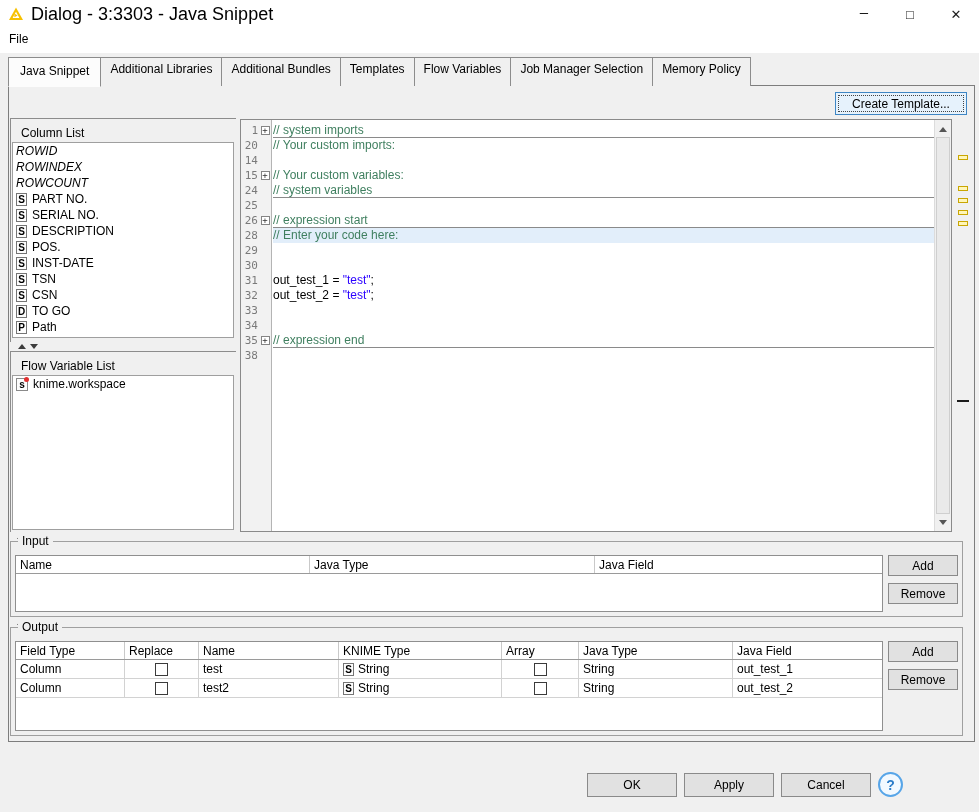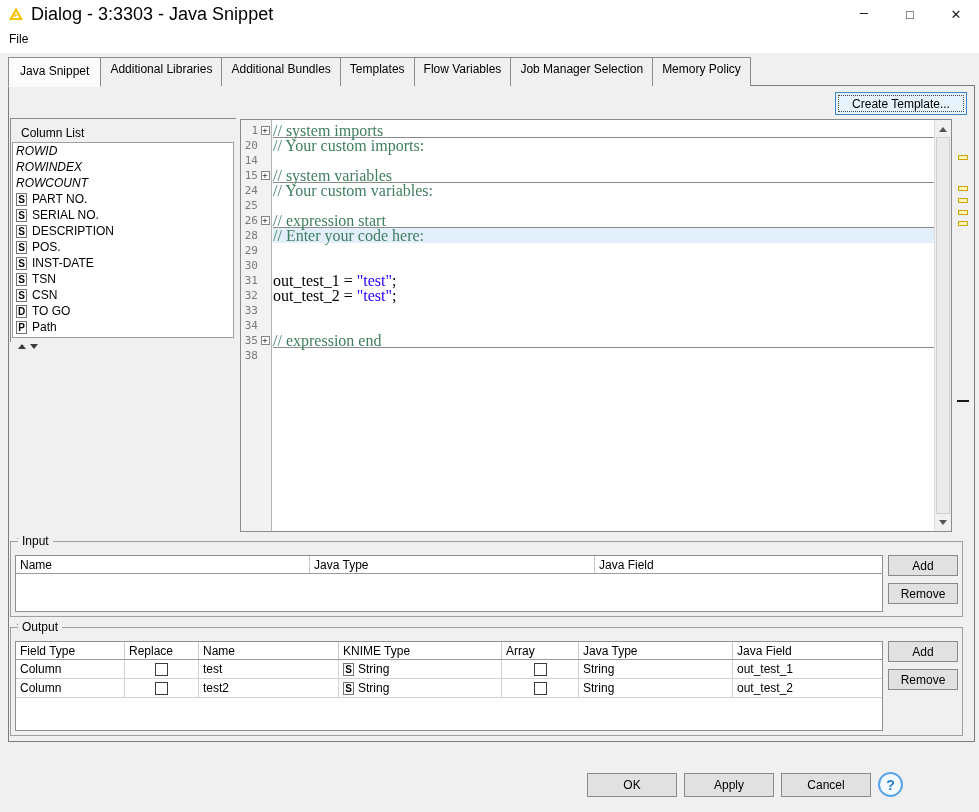--- a/index.html
+++ b/index.html
@@ -46,21 +46,21 @@
   #sash-input { left:2px; top:446px; width:950px; height:8px; }
   #sash-output { left:2px; top:532px; width:950px; height:8px; }
   
   #editor { position:absolute; left:231px; top:33px; width:712px; height:413px; background:#fff; border:1px solid #8a8a8a; }
   #gutter { position:absolute; left:0; top:0; bottom:0; width:31px; background:#f2f2f2; border-right:1px solid #b4b4b4; padding-top:3px; }
   .grow { height:15px; display:flex; align-items:center; }
   .gnum { flex:1; text-align:right; color:#7a7a7a; font-family:"DejaVu Sans Mono",monospace; font-size:11px; padding-right:1px; }
   .gfold { width:12px; display:flex; align-items:center; justify-content:center; }
   .fold-box { width:9px; height:9px; border:1px solid #848484; background:#fff; font-size:9px; line-height:7px; text-align:center; color:#333; font-family:"DejaVu Sans Mono",monospace; }
   #code { position:absolute; left:32px; top:0; right:17px; bottom:0; padding-top:3px; overflow:hidden; }
-  .crow { height:15px; font-family:Liberation Serif, serif; font-size:16px; line-height:15px; white-space:pre; }
+  .crow { height:15px; font-family:Liberation Sans, sans-serif; font-size:12px; line-height:15px; white-space:pre; }
   .crow.sep { border-bottom:1px solid #8a8a8a; }
   .crow.hl { background:#e2eefa; }
   .tok-comment { color:#3F7F5F; }
   .tok-string  { color:#2A00FF; }
   .tok-plain   { color:#000; }
   #vscroll { position:absolute; right:0; top:0; bottom:0; width:17px; background:#f0f0f0; border-left:1px solid #dcdcdc; }
   .sb-arrow { position:absolute; left:0; width:16px; height:16px; display:flex; align-items:center; justify-content:center; }
   .sb-up { top:1px; } .sb-down { bottom:1px; }
   .sb-tri-up { width:0; height:0; border-left:4px solid transparent; border-right:4px solid transparent; border-bottom:5px solid #555; }
   .sb-tri-down { width:0; height:0; border-left:4px solid transparent; border-right:4px solid transparent; border-top:5px solid #555; }
@@ -180,20 +180,29 @@
           <div class="list-item">
             <span class="type-icon">P</span>
             <span class="lbl">Path</span>
           </div>
         </div>
     </div>
     <div id="sash-lists" class="sash">
       <span class="tri-up"></span>
       <span class="tri-down"></span>
     </div>
+    <div id="flow-panel">
+      <div class="panel-label">Flow Variable List</div>
+      <div id="flow-listbox" class="listbox">
+          <div class="list-item">
+            <span class="flow-icon">s</span>
+            <span class="lbl">knime.workspace</span>
+          </div>
+        </div>
+    </div>
   </div>
 
   <div id="editor">
     <div id="gutter">
         <div class="grow">
           <span class="gnum">1</span>
           <span class="gfold">
             <span class="fold-box">+</span>
           </span>
         </div>
@@ -261,22 +270,22 @@
         </div>
         <div class="grow">
           <span class="gnum">38</span>
           <span class="gfold"></span>
         </div>
       </div>
     <div id="code">
         <div class="crow sep"><span class="tok-comment">// system imports</span></div>
         <div class="crow"><span class="tok-comment">// Your custom imports:</span></div>
         <div class="crow">&nbsp;</div>
+        <div class="crow"><span class="tok-comment">// Your custom variables:</span></div>
         <div class="crow sep"><span class="tok-comment">// system variables</span></div>
-        <div class="crow"><span class="tok-comment">// Your custom variables:</span></div>
         <div class="crow">&nbsp;</div>
         <div class="crow sep"><span class="tok-comment">// expression start</span></div>
         <div class="crow hl"><span class="tok-comment">// Enter your code here:</span></div>
         <div class="crow">&nbsp;</div>
         <div class="crow">&nbsp;</div>
         <div class="crow"><span class="tok-plain">out_test_1 = </span><span class="tok-string">"test"</span><span class="tok-plain">;</span></div>
         <div class="crow"><span class="tok-plain">out_test_2 = </span><span class="tok-string">"test"</span><span class="tok-plain">;</span></div>
         <div class="crow">&nbsp;</div>
         <div class="crow">&nbsp;</div>
         <div class="crow sep"><span class="tok-comment">// expression end</span></div>

